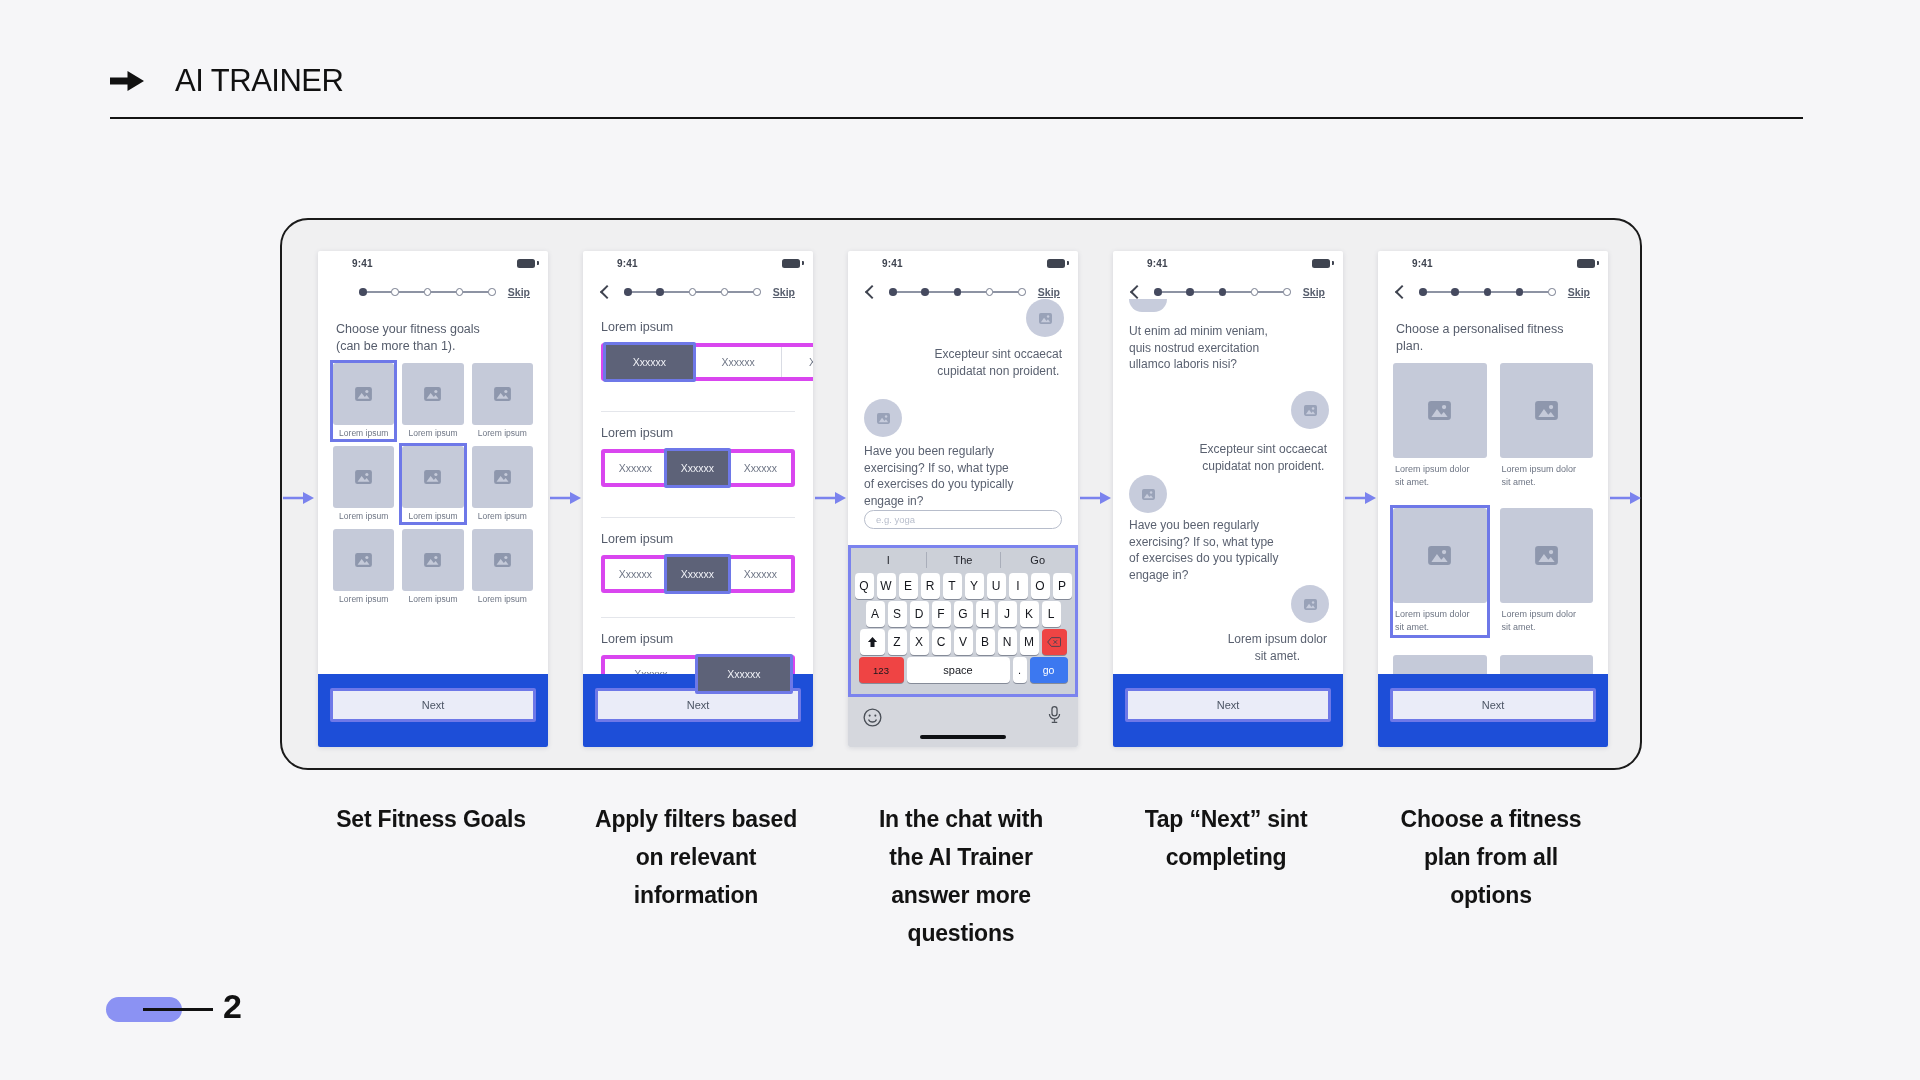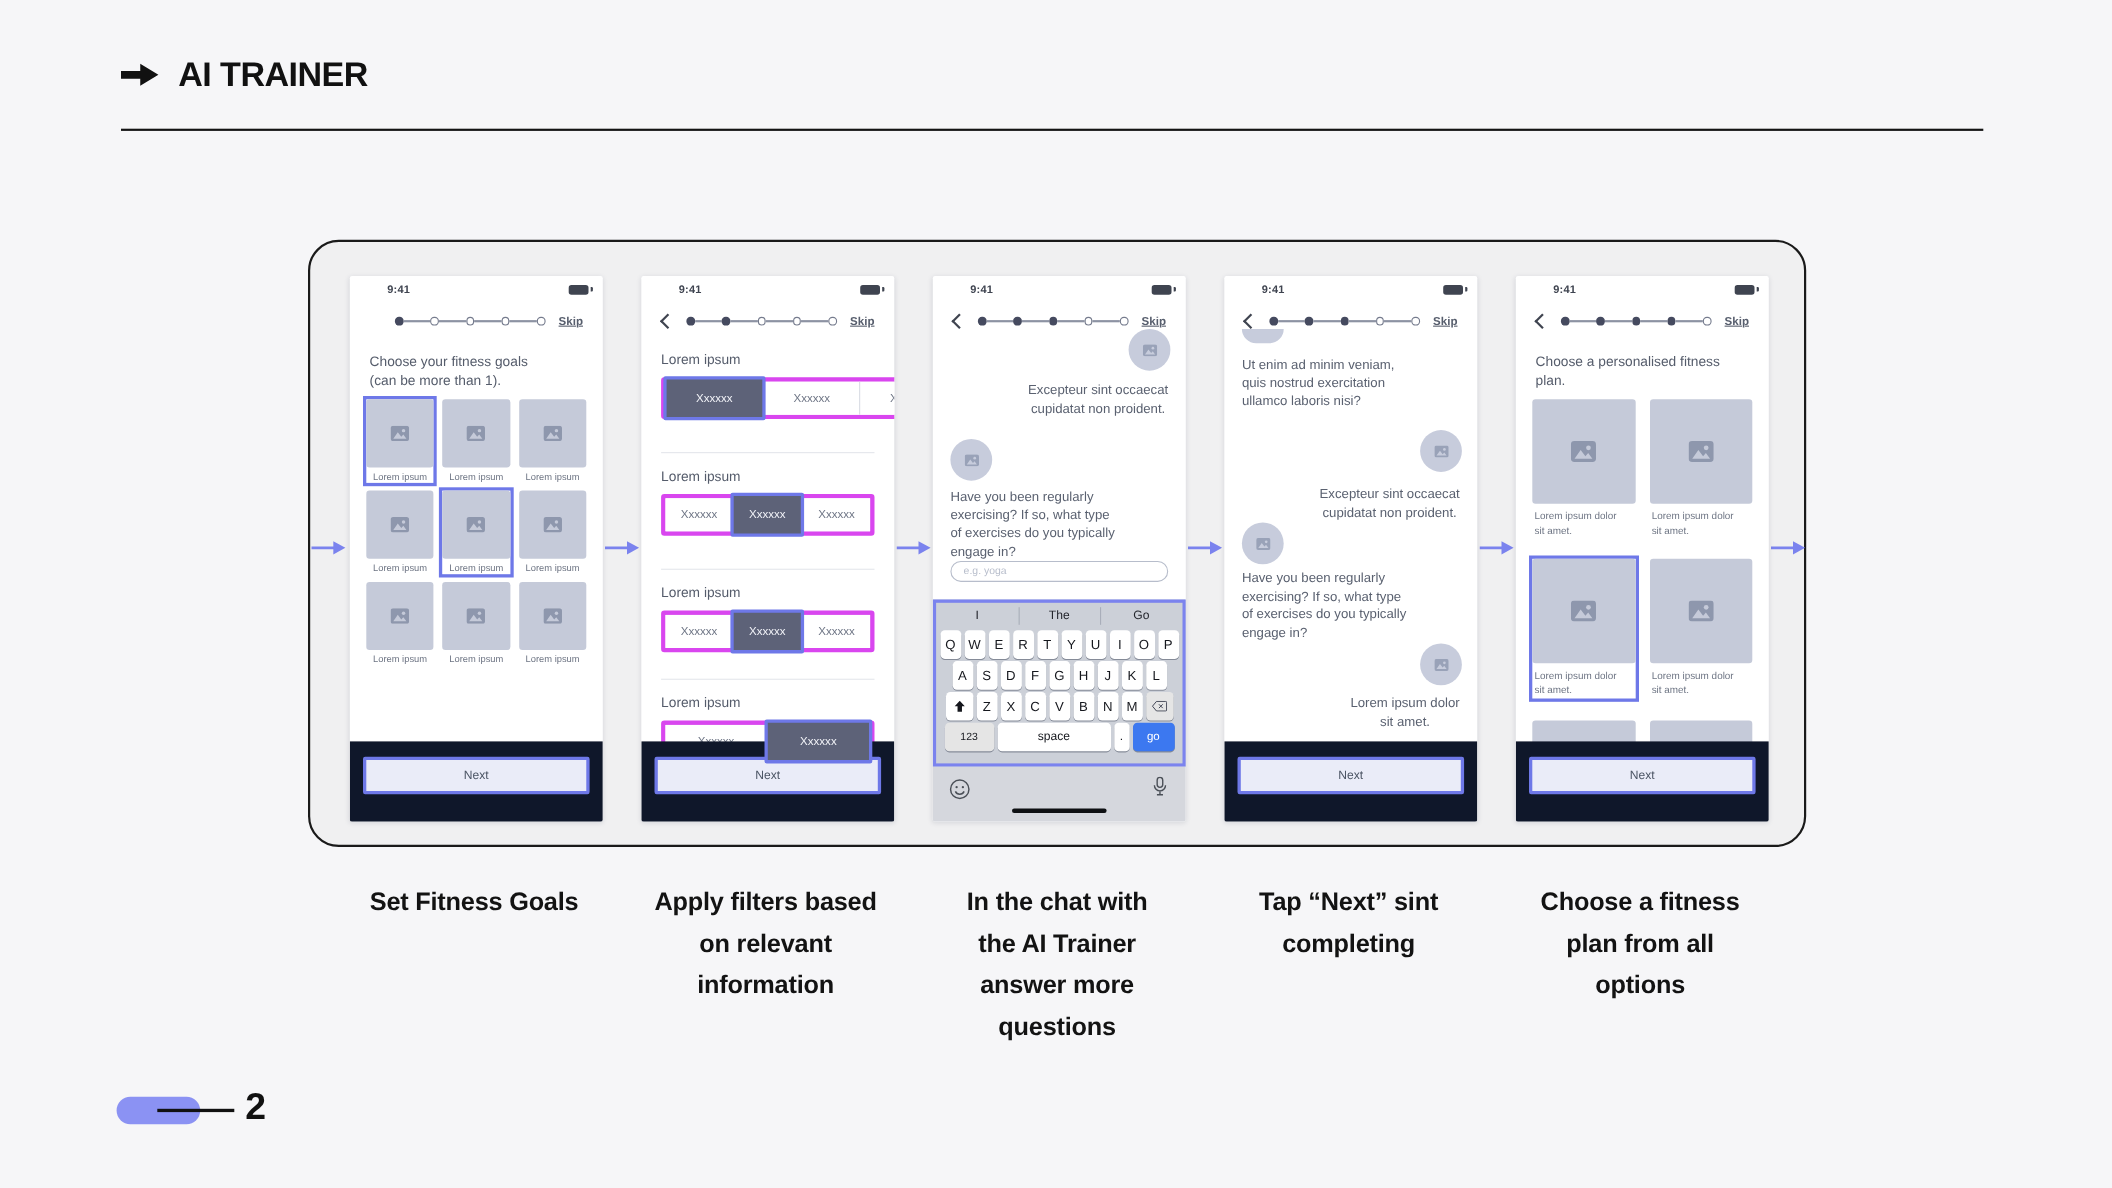--- a/index.html
+++ b/index.html
@@ -1,21 +1,21 @@
 <!DOCTYPE html>
 <html><head>
 <meta charset="utf-8">
 <style>
   html,body{margin:0;padding:0}
   body{width:1920px;height:1080px;position:relative;overflow:hidden;
        background:#f6f6f8;font-family:"Liberation Sans",sans-serif;}
 
   
   .header{position:absolute;left:110px;top:50px;display:flex;align-items:center;gap:16px}
-  .header h1{margin:0;font-size:31px;font-weight:bold;letter-spacing:-0.5px;color:#111}
+  .header h1{margin:13px;font-size:31px;font-weight:normal;letter-spacing:-0.5px;color:#111}
   .rule{position:absolute;left:110px;top:117px;width:1693px;height:2px;background:#141414}
 
   
   .board{position:absolute;left:280px;top:218px;width:1362px;height:552px;background:#f0f0f1;
          border:2px solid #1a1a1a;border-radius:28px;box-sizing:border-box}
   .flow-arrow{position:absolute;top:270px;width:32px;height:16px}
 
   
   .phone{position:absolute;top:31px;width:230px;height:496px;background:#fff;
          box-shadow:0 1px 5px rgba(40,45,80,.13);overflow:hidden;border-radius:2px}
@@ -30,21 +30,21 @@
         transform:rotate(45deg);flex:none;margin-left:1px}
   .chev.hidden{visibility:hidden}
   .stepper{flex:1;display:flex;align-items:center;margin:0 12px 0 12px}
   .dot{width:7.5px;height:7.5px;border-radius:50%;flex:none;box-sizing:border-box}
   .dot.filled{background:#454a5f}
   .dot.open{background:#fff;border:1.5px solid #757b8d}
   .step-line{flex:1;height:1.5px;background:#8d93a3}
   .skip{font-size:10.5px;font-weight:bold;color:#575e6d;text-decoration:underline;cursor:pointer}
   .ptitle{position:absolute;top:70px;left:18px;right:12px;font-size:12.5px;line-height:17px;color:#555c6b}
 
-  .bottombar{position:absolute;left:0;right:0;bottom:0;height:73px;background:#0f172a}
+  .bottombar{position:absolute;left:0;right:0;bottom:0;height:73px;background:#1d4ed8}
   .next-btn{position:absolute;left:12px;right:12px;top:14px;height:34px;background:#eaecf8;
             border:3px solid #6e78e8;border-radius:2px;display:flex;align-items:center;
             justify-content:center;font-size:11px;color:#4c5565;box-sizing:border-box;cursor:pointer}
 
   
   .goal-grid{position:absolute;top:112px;left:15px;right:15px;display:grid;
              grid-template-columns:repeat(3,1fr);gap:7px 8px}
   .goal-card{background:#fff}
   .goal-card.selected{box-shadow:0 0 0 3px #6e78e8}
   .goal-img{height:62px;background:#c5cad9;border-radius:3px;display:flex;
@@ -81,21 +81,21 @@
   
   .keyboard{position:absolute;top:294px;left:0;width:230px;height:152px;background:#ccd0d8;
             border:3px solid #7b83ee;box-sizing:border-box;padding-top:1px}
   .sugg-row{display:flex;height:22px;align-items:center;margin-bottom:1px}
   .sugg{flex:1;text-align:center;font-size:11px;color:#23252c;position:relative;cursor:pointer}
   .sugg + .sugg::before{content:"";position:absolute;left:0;top:-2px;bottom:-2px;width:1px;background:#a9aeba}
   .krow{display:flex;justify-content:center;gap:3px;margin:2px 0}
   .key{width:19px;height:26px;background:#fff;border-radius:4px;box-shadow:0 1px 0 #858b98;
        display:flex;align-items:center;justify-content:center;font-size:12px;color:#15171d;
        box-sizing:border-box;cursor:pointer}
-  .key.special{background:#e5e5e5}
+  .key.special{background:#ef4444}
   .key.kshift{width:25px;background:#fff}
   .key.kback{width:25px}
   .key.k123{width:45px;font-size:9.5px}
   .key.kspace{width:103px;font-size:11px}
   .key.kdot{width:14px;font-size:11px}
   .key.kgo{width:38px;background:#3c78f0;color:#fff;font-size:10.5px}
   .kb-below{position:absolute;top:446px;left:0;right:0;bottom:0;background:#d5d7dd}
   .emoji-icon{position:absolute;left:15px;top:11px}
   .mic-icon{position:absolute;right:17px;top:9px}
   .home-bar{position:absolute;left:50%;transform:translateX(-50%);bottom:8px;width:86px;height:4px;

